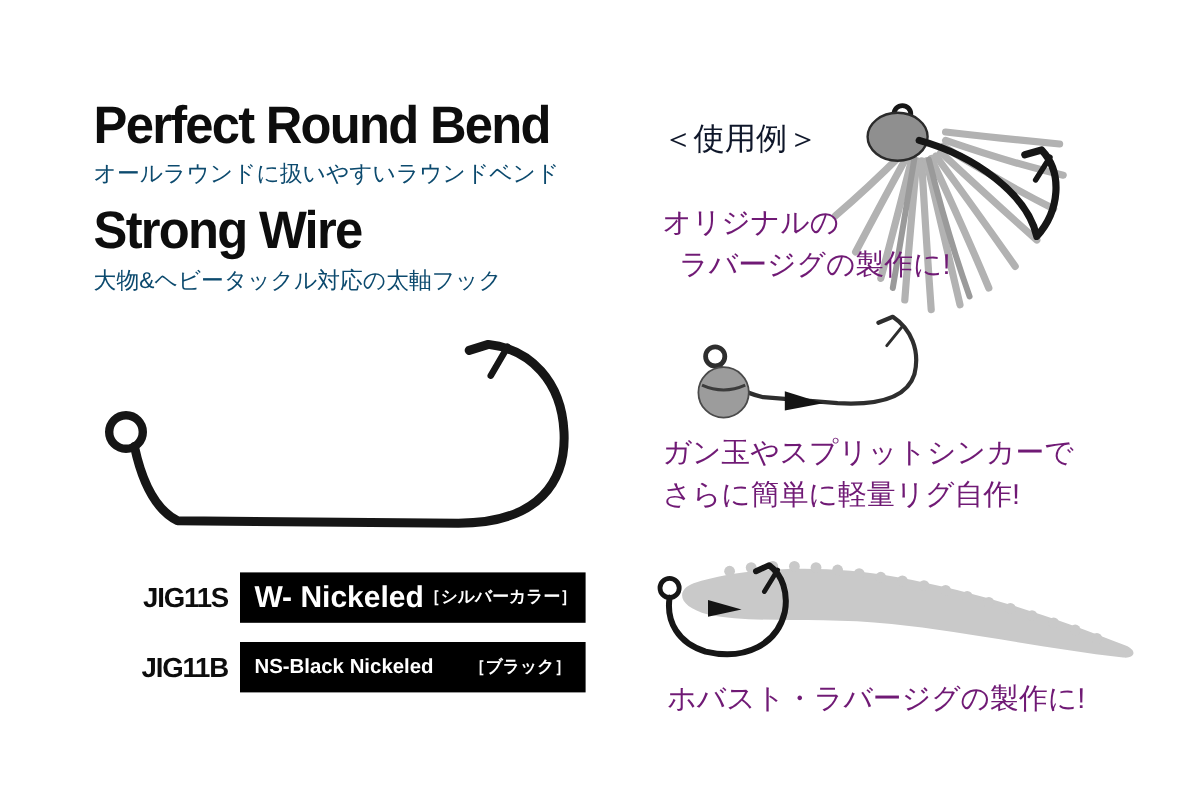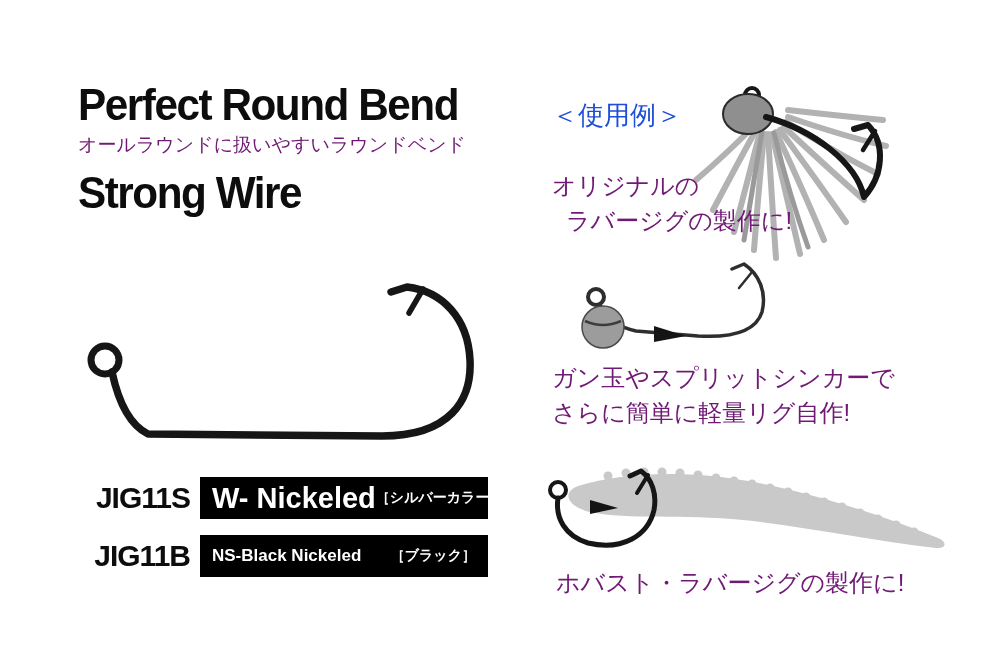--- a/index.html
+++ b/index.html
@@ -5,47 +5,48 @@
   html,body{margin:0;padding:0;background:#fff;}
   #page{
     position:relative;width:1000px;height:667px;background:#ffffff;overflow:hidden;
     font-family:"Liberation Sans","DejaVu Sans",sans-serif;color:#111;
   }
   .abs{position:absolute;}
   .headline{
     font-size:44px;font-weight:bold;letter-spacing:-1.5px;color:#0d0d0d;
     white-space:nowrap;transform:scaleX(.96);transform-origin:left top;
   }
-  .subline{font-size:19px;color:#701a75;white-space:nowrap;}
+  .subline{font-size:19px;color:#0c4a6e;white-space:nowrap;}
   .illust{z-index:1;}
   .caption{font-size:24px;line-height:35px;color:#701a75;z-index:2;white-space:nowrap;}
   .caption .l2{padding-left:14px;display:block;}
-  .section-title{font-size:26px;color:#1d4ed8;white-space:nowrap;z-index:2;}
+  .section-title{font-size:26px;color:#0f172a;white-space:nowrap;z-index:2;}
   .product-row{display:flex;align-items:center;height:42px;}
   .product-code{
-    width:118px;text-align:right;font-size:30px;font-weight:bold;letter-spacing:-1px;
+    width:118px;text-align:right;font-size:23px;font-weight:bold;letter-spacing:-1px;
     color:#0d0d0d;margin-right:10px;white-space:nowrap;
   }
   .badge{
     display:flex;align-items:center;background:#000;color:#fff;height:42px;
     width:288px;box-sizing:border-box;padding:0 12px;
   }
   .badge .finish{font-weight:bold;white-space:nowrap;}
-  .row1 .finish{font-size:29px;}
+  .row1 .finish{font-size:25px;}
   .row2 .finish{font-size:17px;}
   .badge .colorname{font-size:14px;font-weight:bold;margin-left:auto;white-space:nowrap;}
 </style>
 </head>
 <body>
 
 <div id="page">
 
   <div class="abs headline" style="left:78px;top:80px;">Perfect Round Bend</div>
   <div class="abs subline" style="left:78px;top:132px;">オールラウンドに扱いやすいラウンドベンド</div>
   <div class="abs headline" style="left:78px;top:168px;">Strong Wire</div>
+  <div class="abs subline" style="left:78px;top:221px;">大物&amp;ヘビータックル対応の太軸フック</div>
 
   <svg class="abs illust" style="left:60px;top:258px;" width="440" height="210" viewBox="0 0 440 210">
     <circle cx="45" cy="102" r="14" fill="none" stroke="#161616" stroke-width="7"></circle>
     <path d="M 52 114 C 58 142 68 166 88 176 L 322 178 C 390 178 412 142 410 102 C 408 60 382 33 347 29 L 331 34" fill="none" stroke="#161616" stroke-width="7.5" stroke-linecap="round" stroke-linejoin="round"></path>
     <path d="M 363 31 L 349 55" fill="none" stroke="#161616" stroke-width="5.5" stroke-linecap="round"></path>
   </svg>
 
   <div class="abs product-row row1" style="left:72px;top:477px;">
     <div class="product-code">JIG11S</div>
     <div class="badge">

